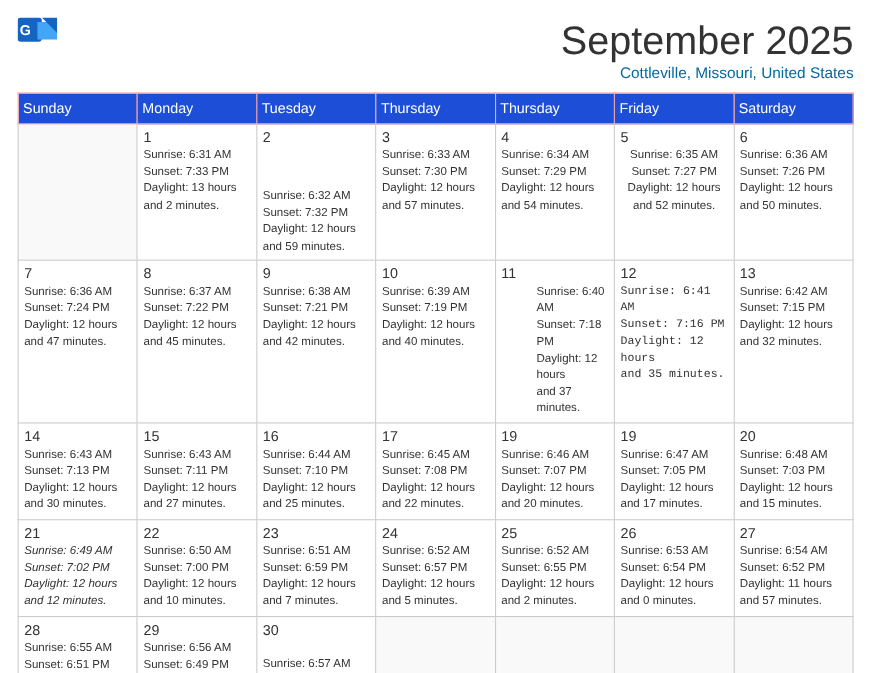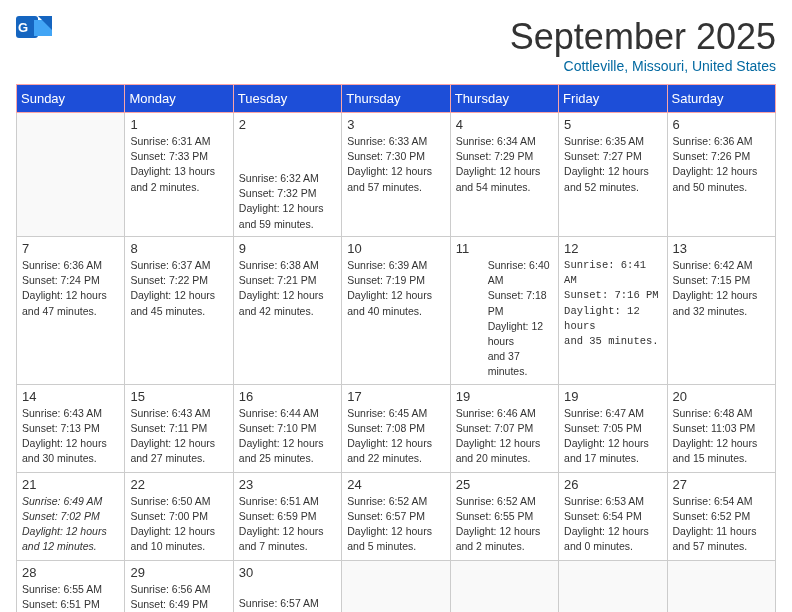--- a/index.html
+++ b/index.html
@@ -130,21 +130,21 @@
         </td>
         <td>
           <span class="day-num">4</span>
           <div class="day-info" style="white-space: pre-line;">Sunrise: 6:34 AM
 Sunset: 7:29 PM
 Daylight: 12 hours
 and 54 minutes.</div>
         </td>
         <td>
           <span class="day-num">5</span>
-          <div class="day-info" style="white-space: pre-line;">Sunrise: 6:35 AM
+          <div class="day-info" style="white-space: pre-line; text-align: center;">Sunrise: 6:35 AM
 Sunset: 7:27 PM
 Daylight: 12 hours
 and 52 minutes.</div>
         </td>
         <td>
           <span class="day-num">6</span>
           <div class="day-info" style="white-space: pre-line;">Sunrise: 6:36 AM
 Sunset: 7:26 PM
 Daylight: 12 hours
 and 50 minutes.</div>
@@ -240,21 +240,21 @@
         <td>
           <span class="day-num">19</span>
           <div class="day-info" style="white-space: pre-line;">Sunrise: 6:47 AM
 Sunset: 7:05 PM
 Daylight: 12 hours
 and 17 minutes.</div>
         </td>
         <td>
           <span class="day-num">20</span>
           <div class="day-info" style="white-space: pre-line;">Sunrise: 6:48 AM
-Sunset: 11:03 PM
+Sunset: 7:03 PM
 Daylight: 12 hours
 and 15 minutes.</div>
         </td>
       </tr>
       <tr>
         <td>
           <span class="day-num">21</span>
           <div class="day-info" style="white-space: pre-line; font-style: italic;">Sunrise: 6:49 AM
 Sunset: 7:02 PM
 Daylight: 12 hours

